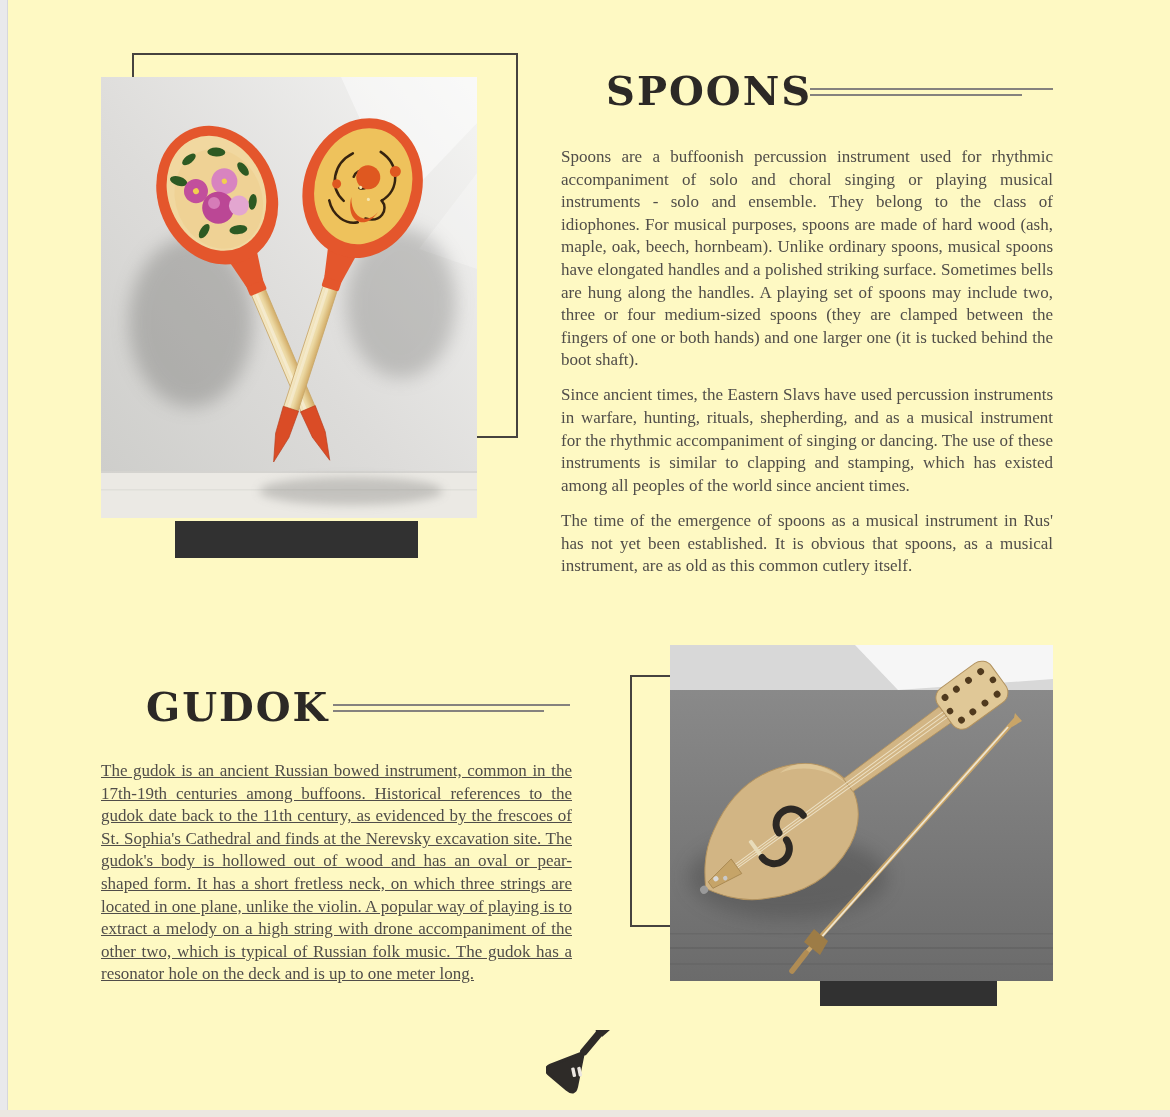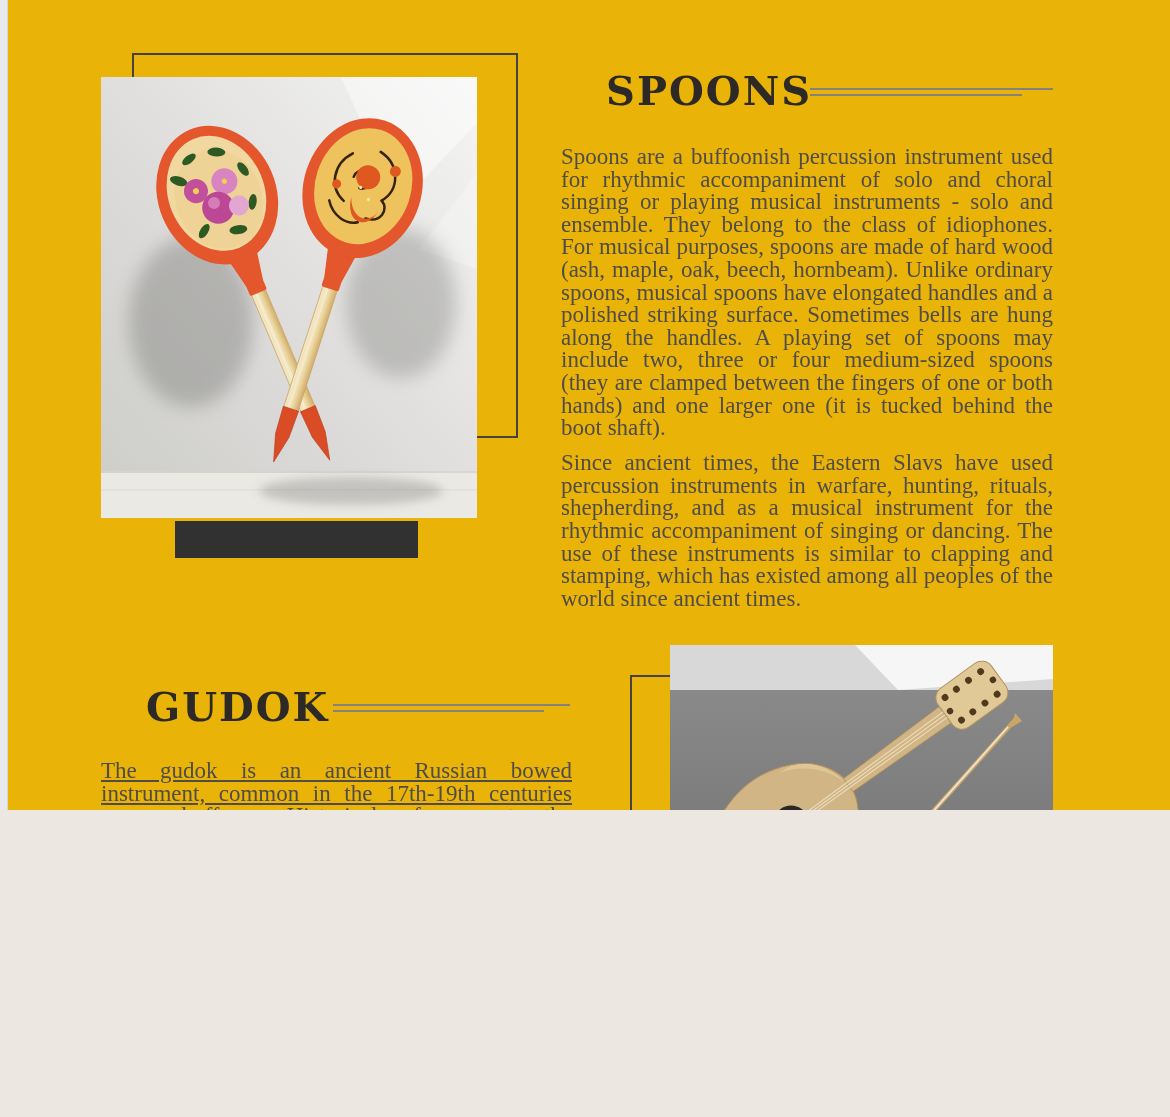--- a/index.html
+++ b/index.html
@@ -1,27 +1,27 @@
 <!DOCTYPE html>
 <html><head>
 <meta charset="utf-8">
 <style>
   html,body{margin:0;padding:0;background:#ece7e1;}
-  .page{position:relative;width:1170px;height:810px;background:#eab308;overflow:hidden;
+  .page{position:relative;width:1170px;height:1110px;background:#fef9c3;overflow:hidden;
         font-family:"Liberation Serif",serif;}
   .abs{position:absolute;}
   .edge-strip{left:0;top:0;width:7px;height:1117px;background:#e9e9ec;border-right:1px solid #d7d7dc;}
 
   
   .big-title{font-family:"DejaVu Serif",serif;font-weight:800;font-size:40px;line-height:1;
              color:#2c2926;letter-spacing:2px;margin:0;transform:scaleY(.96);}
   .rule{height:2px;background:#85827e;}
 
   
-  .copy{color:#504d49;font-size:23px;line-height:22.6px;text-align:justify;}
+  .copy{color:#504d49;font-size:17px;line-height:22.6px;text-align:justify;}
   .copy p{margin:0 0 12.5px 0;}
   .copy p:last-child{margin-bottom:0;}
 
   
   .frame-outline{border:2px solid #46433f;background:transparent;z-index:1;}
   .photo{z-index:2;overflow:hidden;}
   .photo svg{display:block;}
   .pedestal{background:#313131;z-index:2;}
 
   .balalaika{z-index:3;}
@@ -118,20 +118,21 @@
 
   <div class="abs pedestal" style="left:175px;top:521px;width:243px;height:37px;"></div>
 
   <h1 class="abs big-title" style="left:606px;top:72px;">SPOONS</h1>
   <div class="abs rule" style="left:810px;top:88px;width:243px;"></div>
   <div class="abs rule" style="left:810px;top:94px;width:212px;"></div>
 
   <div class="abs copy" style="left:561px;top:146px;width:492px;">
     <p>Spoons are a buffoonish percussion instrument used for rhythmic accompaniment of solo and choral singing or playing musical instruments - solo and ensemble. They belong to the class of idiophones. For musical purposes, spoons are made of hard wood (ash, maple, oak, beech, hornbeam). Unlike ordinary spoons, musical spoons have elongated handles and a polished striking surface. Sometimes bells are hung along the handles. A playing set of spoons may include two, three or four medium-sized spoons (they are clamped between the fingers of one or both hands) and one larger one (it is tucked behind the boot shaft).</p>
     <p>Since ancient times, the Eastern Slavs have used percussion instruments in warfare, hunting, rituals, shepherding, and as a musical instrument for the rhythmic accompaniment of singing or dancing. The use of these instruments is similar to clapping and stamping, which has existed among all peoples of the world since ancient times.</p>
+    <p>The time of the emergence of spoons as a musical instrument in Rus' has not yet been established. It is obvious that spoons, as a musical instrument, are as old as this common cutlery itself.</p>
   </div>
 
   <h1 class="abs big-title" style="left:146px;top:688px;">GUDOK</h1>
   <div class="abs rule" style="left:333px;top:704px;width:237px;"></div>
   <div class="abs rule" style="left:333px;top:710px;width:211px;"></div>
 
   <div class="abs copy" style="left:101px;top:760px;width:471px;text-decoration:underline;">
     <p>The gudok is an ancient Russian bowed instrument, common in the 17th-19th centuries among buffoons. Historical references to the gudok date back to the 11th century, as evidenced by the frescoes of St. Sophia's Cathedral and finds at the Nerevsky excavation site. The gudok's body is hollowed out of wood and has an oval or pear-shaped form. It has a short fretless neck, on which three strings are located in one plane, unlike the violin. A popular way of playing is to extract a melody on a high string with drone accompaniment of the other two, which is typical of Russian folk music. The gudok has a resonator hole on the deck and is up to one meter long.</p>
   </div>
 

